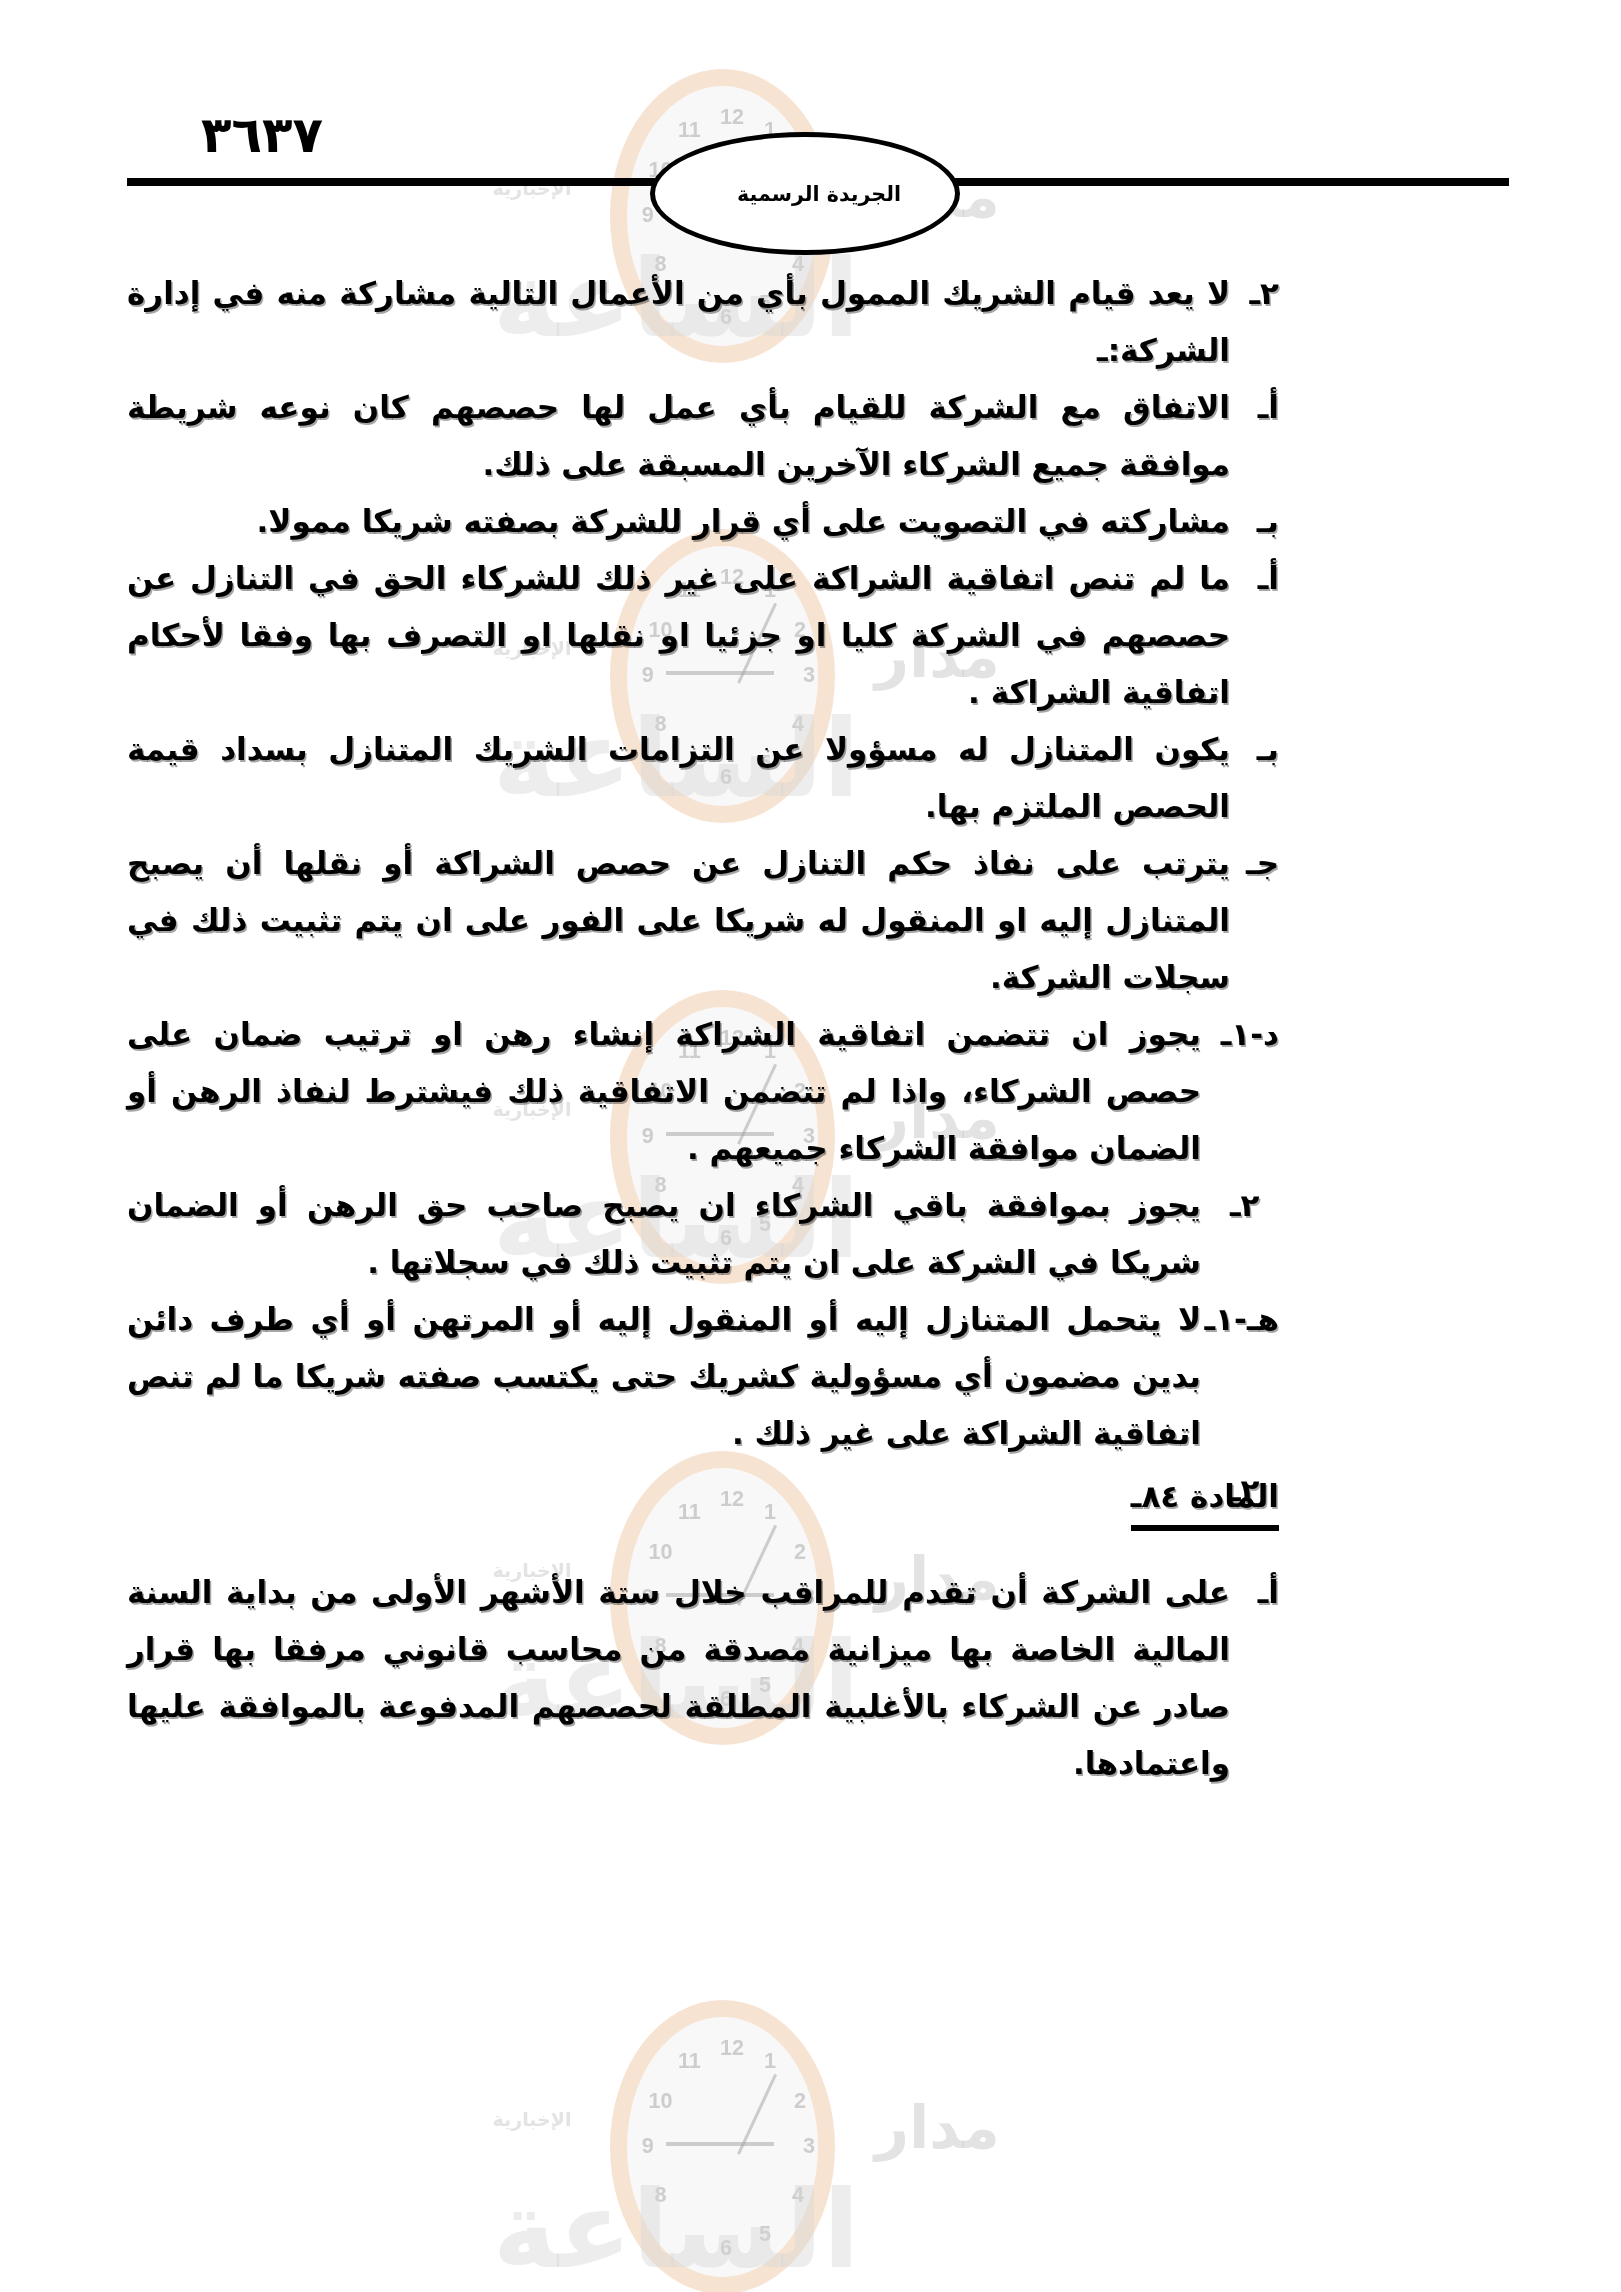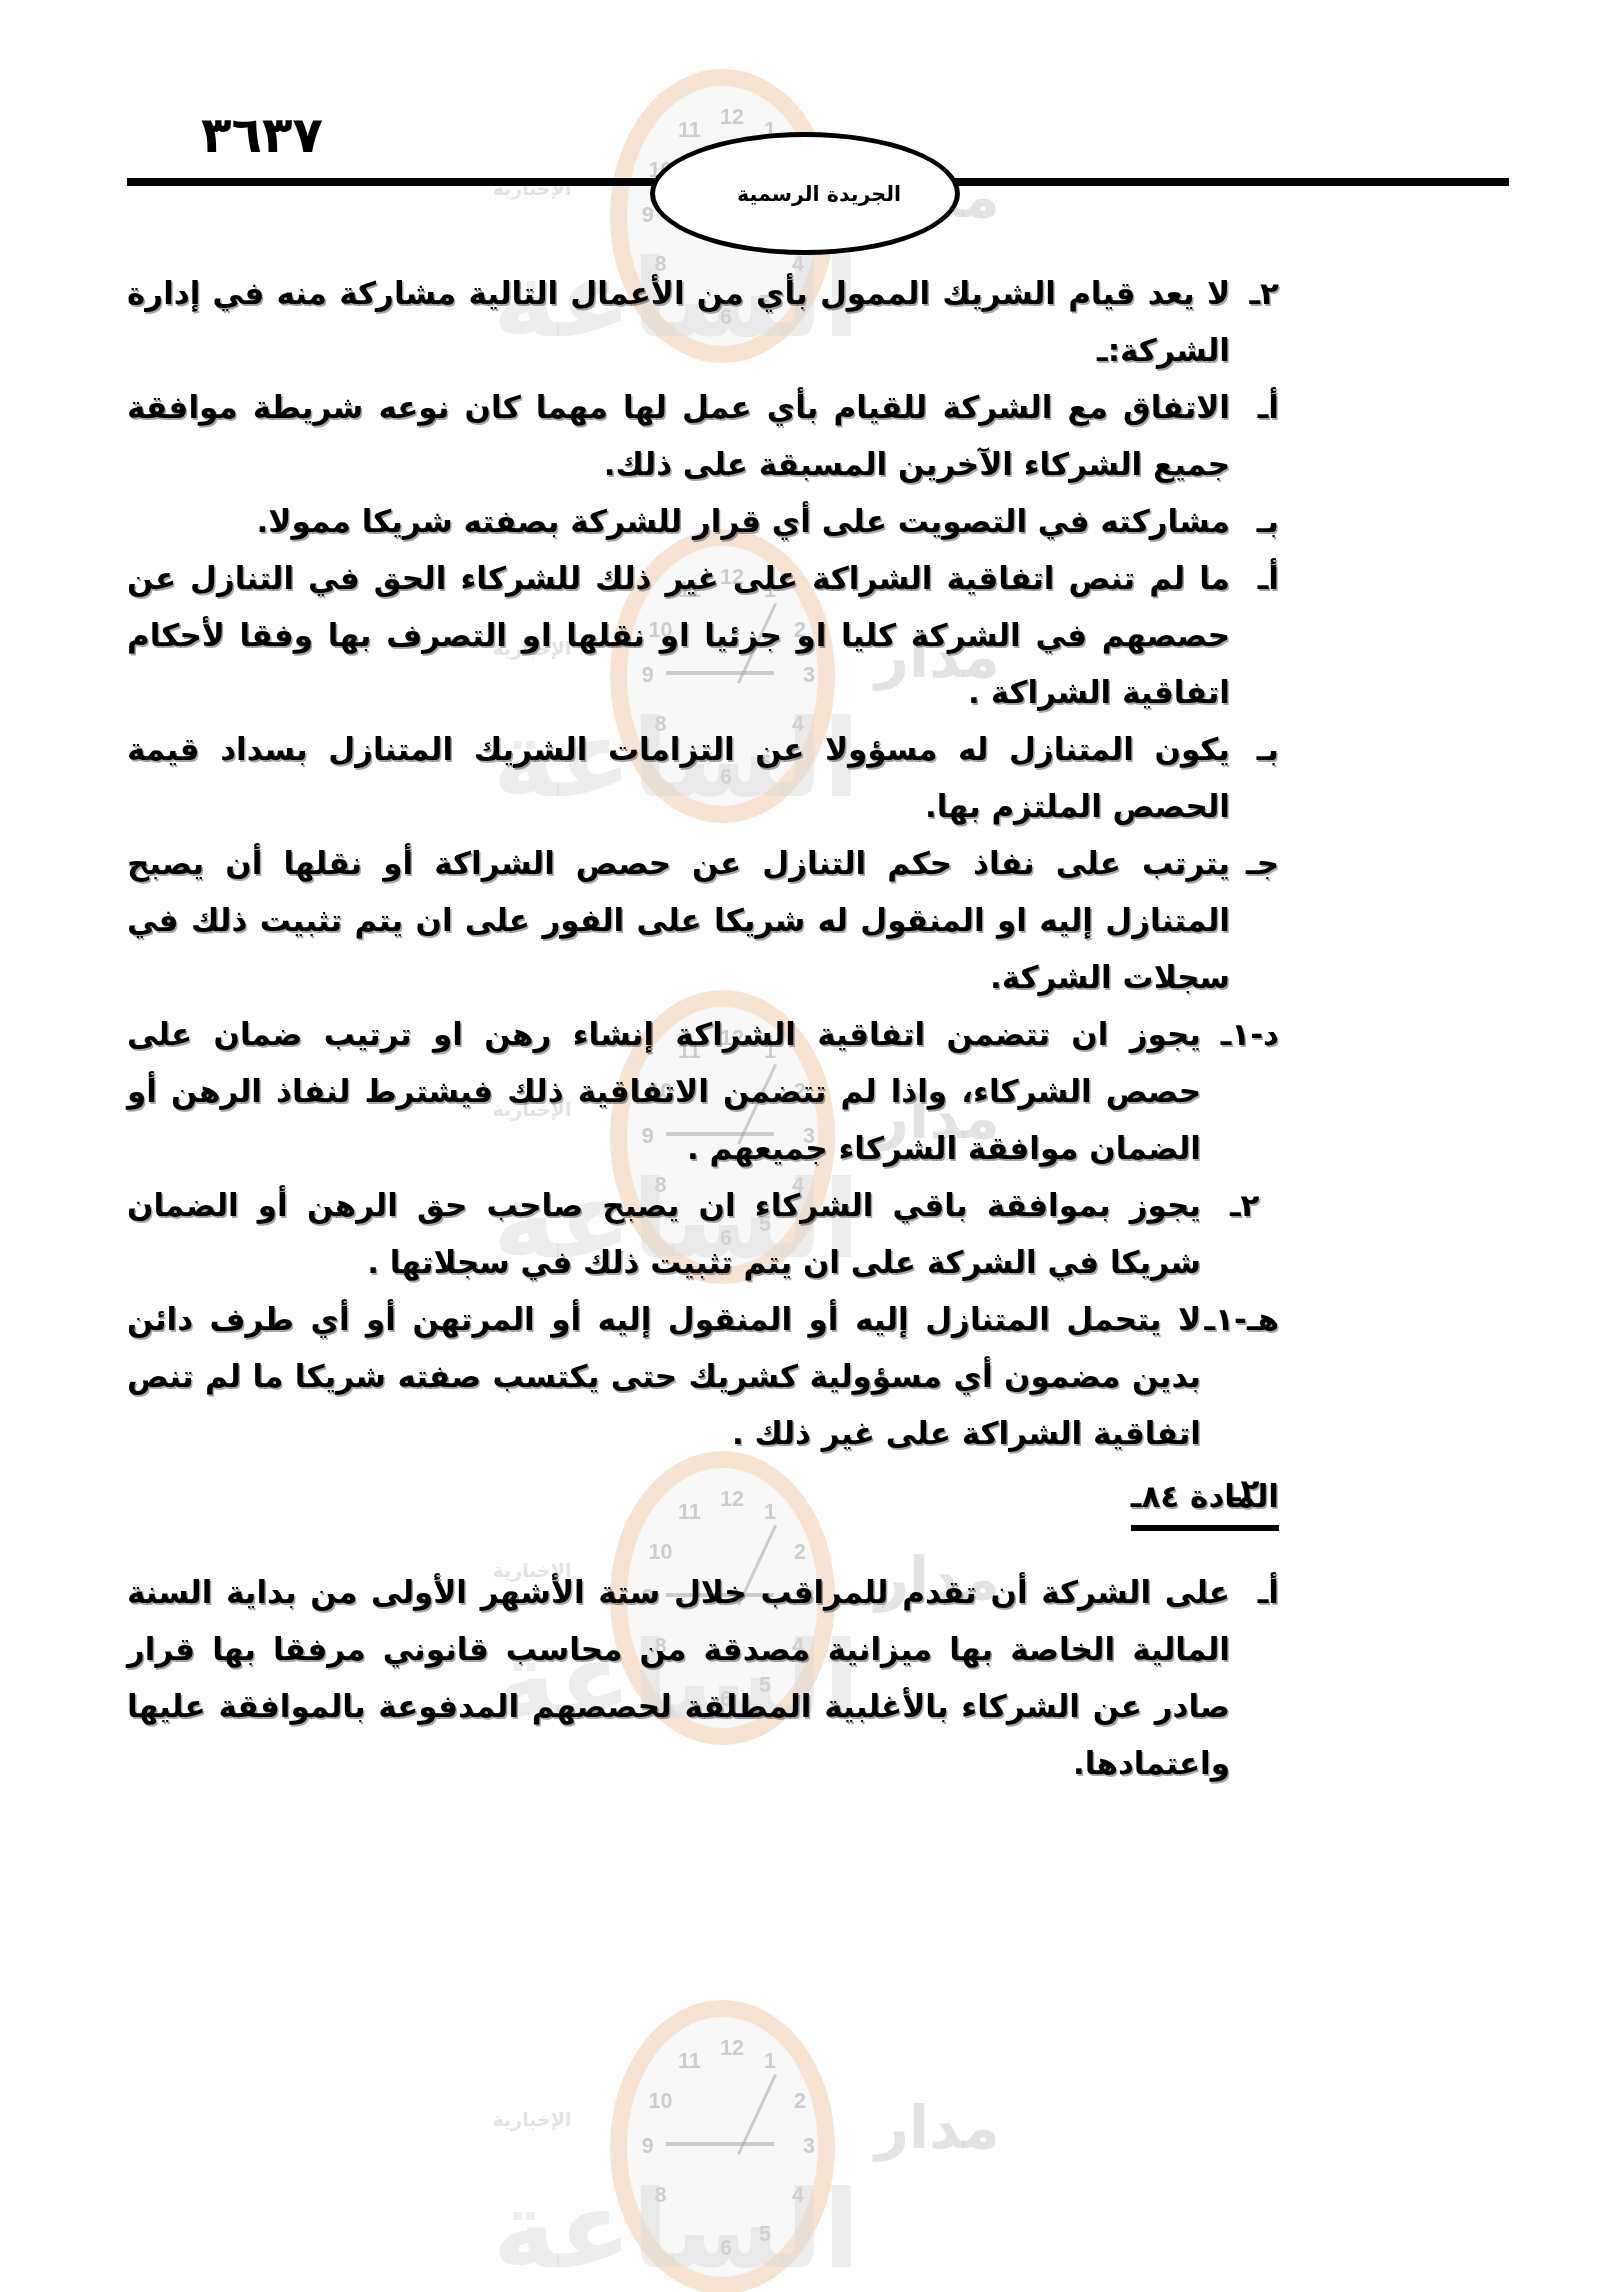--- a/index.html
+++ b/index.html
@@ -292,21 +292,21 @@
 </div>
 
 <div class="content">
 
   <div class="item">
     <span class="lbl">٢ـ</span>
     <span>لا يعد قيام الشريك الممول بأي من الأعمال التالية مشاركة منه في إدارة الشركة:ـ</span>
   </div>
   <div class="item" style="padding-right:49px;">
     <span class="lbl">أـ</span>
-    <span>الاتفاق مع الشركة للقيام بأي عمل لها مهما كان نوعه شريطة موافقة جميع الشركاء الآخرين المسبقة على ذلك.</span>
+    <span>الاتفاق مع الشركة للقيام بأي عمل لها حصصهم كان نوعه شريطة موافقة جميع الشركاء الآخرين المسبقة على ذلك.</span>
   </div>
   <div class="item">
     <span class="lbl">بـ</span>
     <span>مشاركته في التصويت على أي قرار للشركة بصفته شريكا ممولا.</span>
   </div>
 
   <div class="item">
     <span class="lbl">أـ</span>
     <span>ما لم تنص اتفاقية الشراكة على غير ذلك للشركاء الحق في التنازل عن حصصهم في الشركة كليا او جزئيا او نقلها او التصرف بها وفقا لأحكام اتفاقية الشراكة .</span>
   </div>

